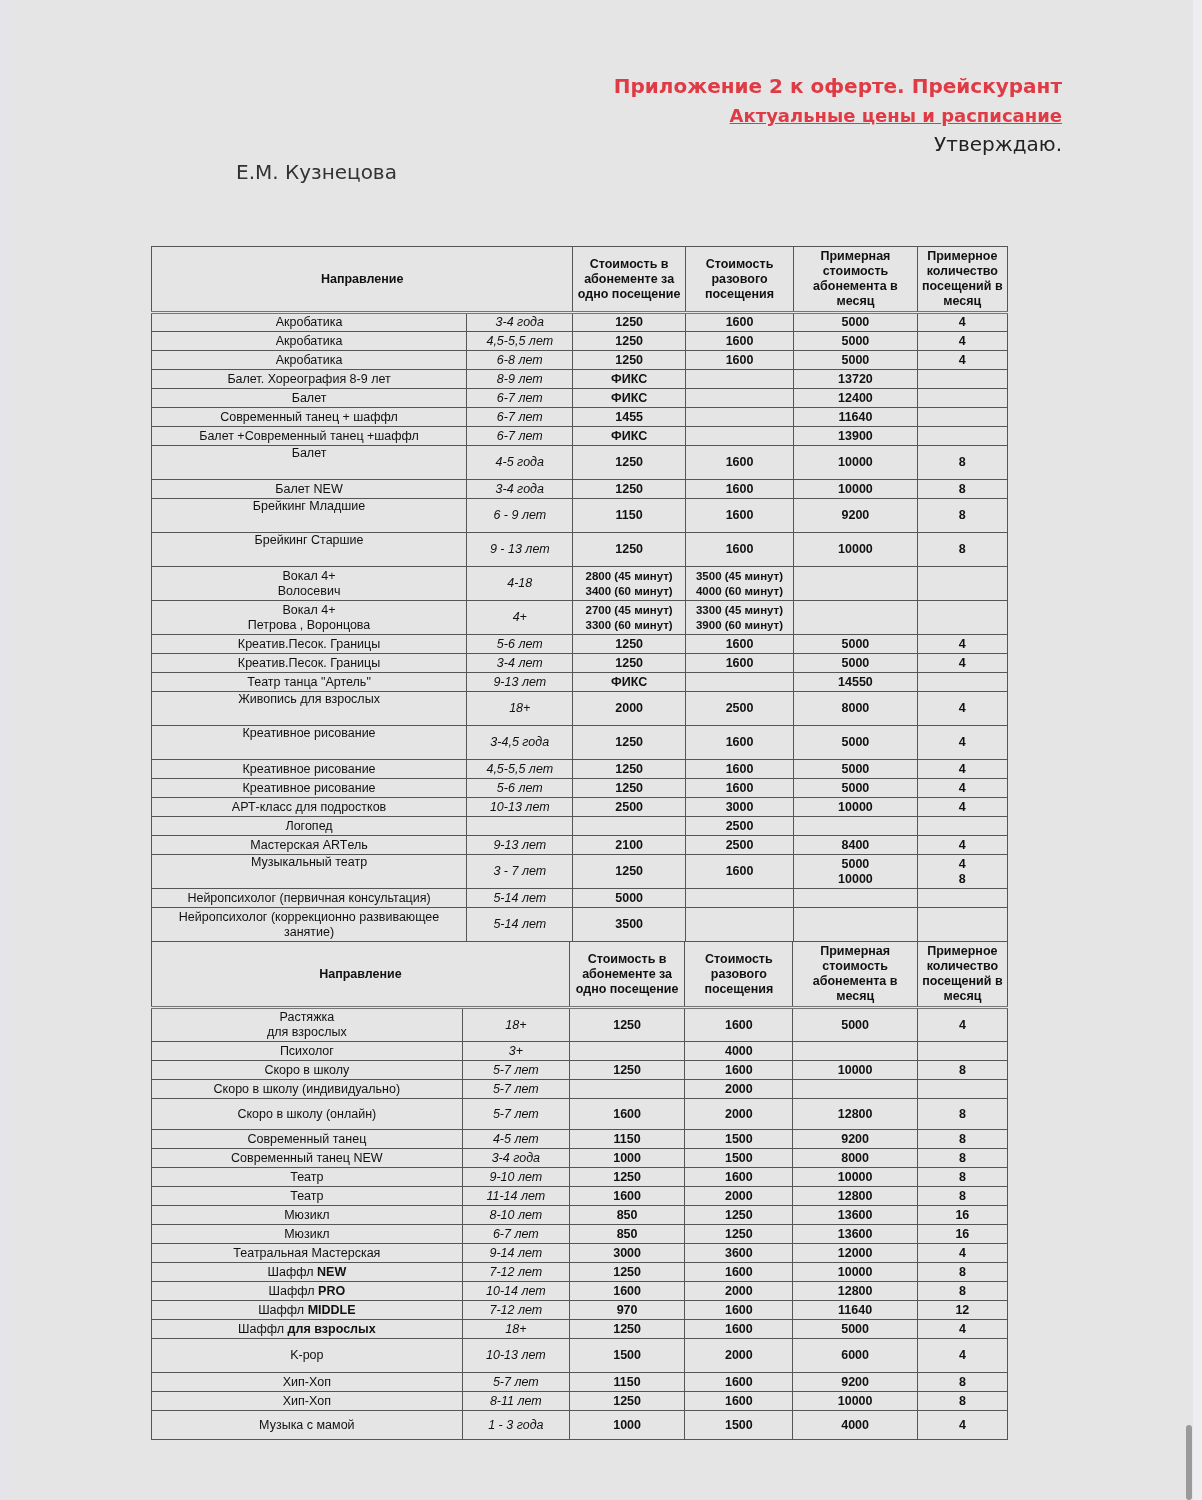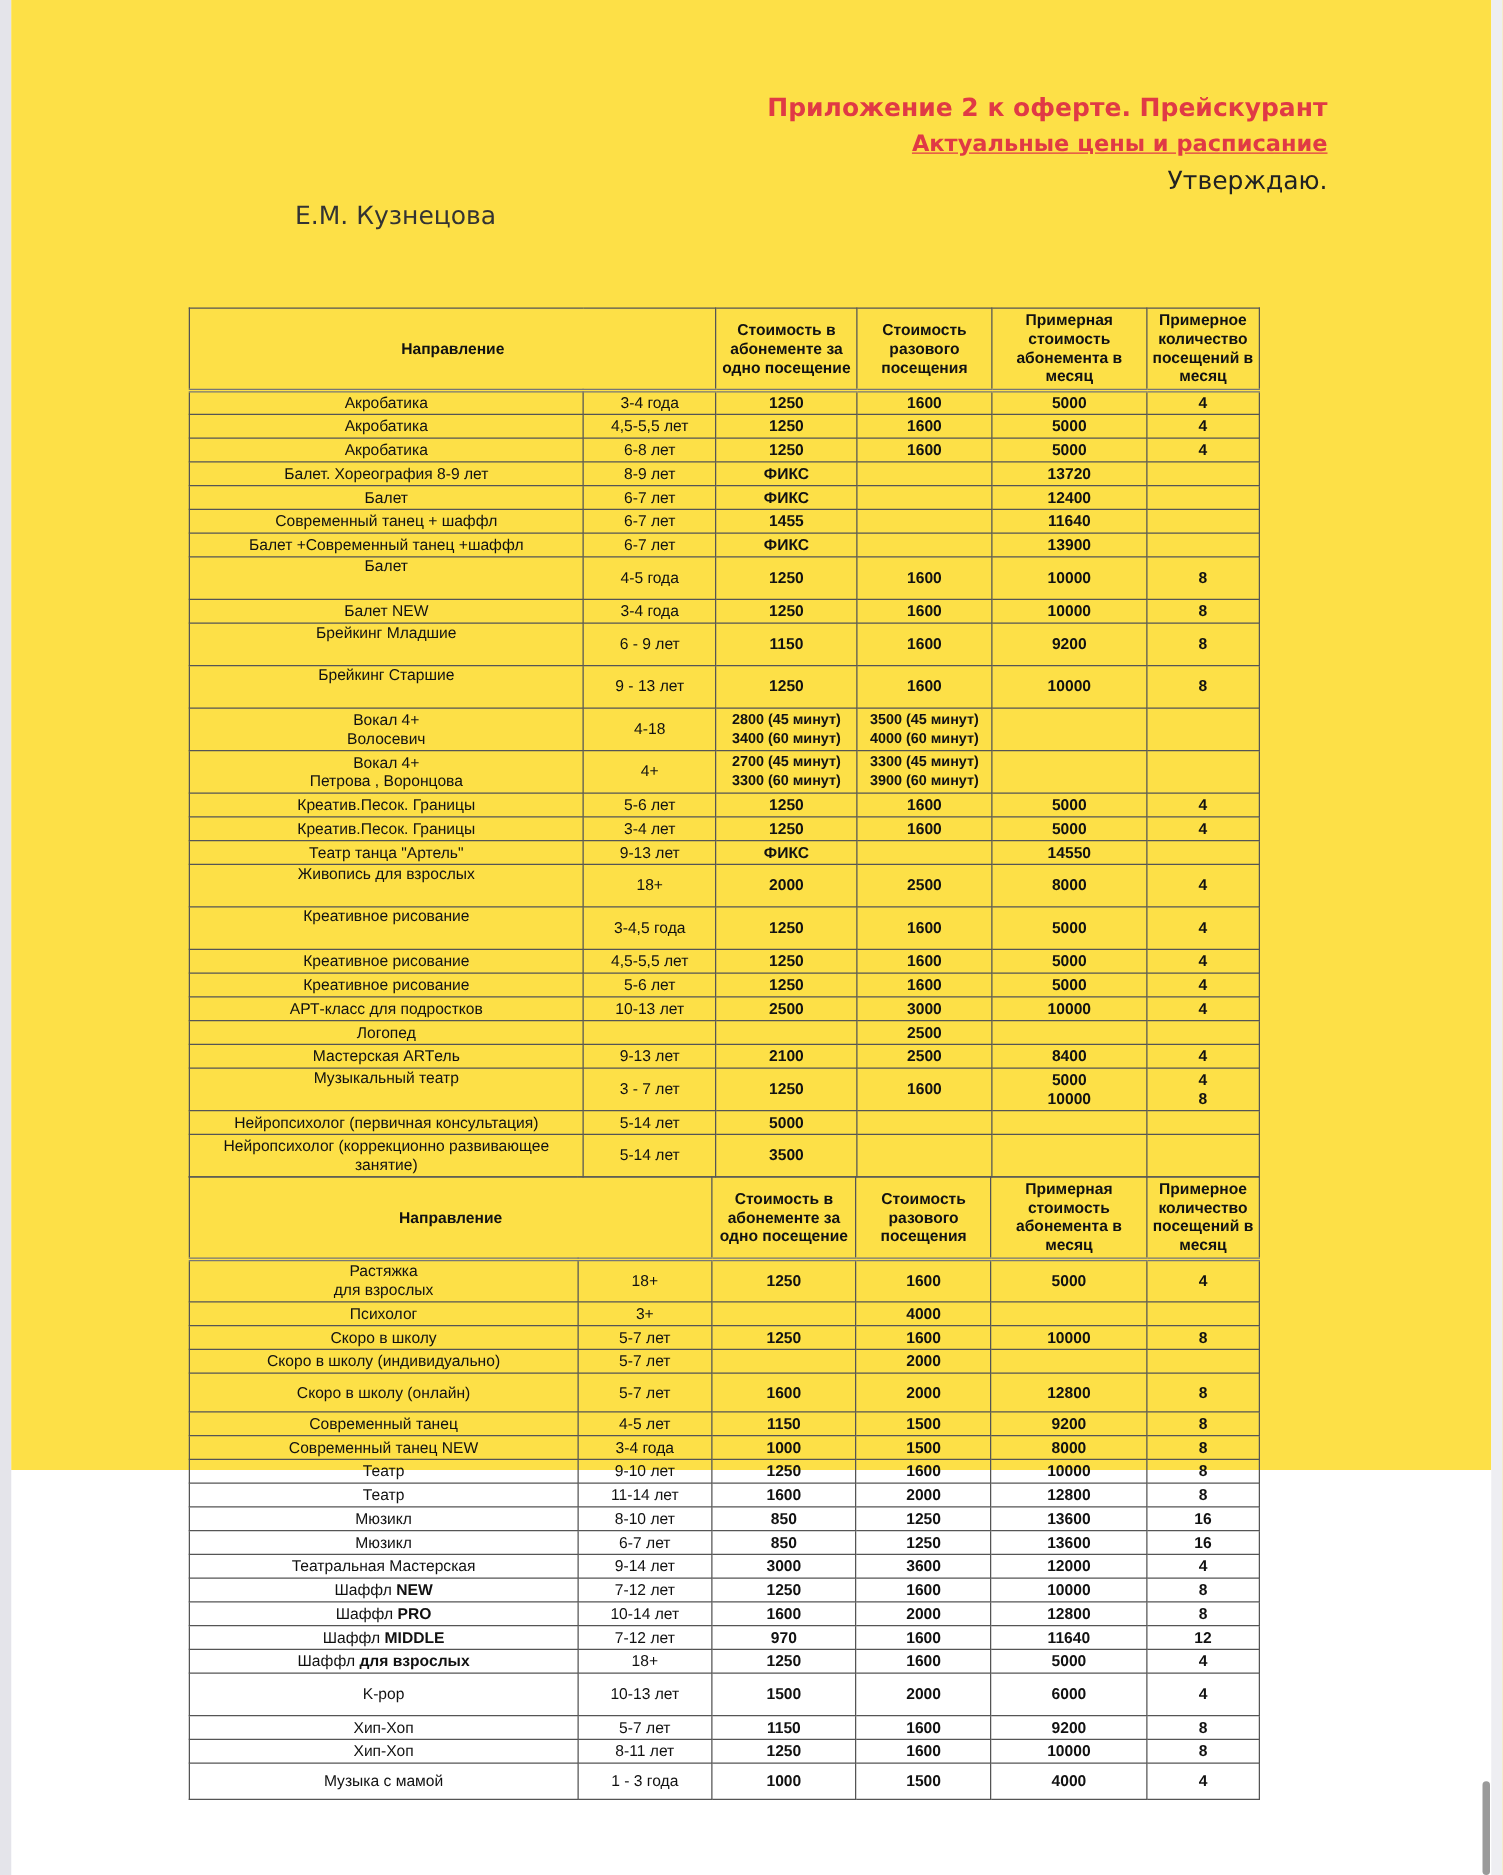--- a/index.html
+++ b/index.html
@@ -1,33 +1,33 @@
 <!DOCTYPE html>
 <html><head>
 <meta charset="utf-8">
 <style>
   html, body { margin:0; padding:0; }
   body { width:1202px; height:1500px; background:#ffffff; position:relative; overflow:hidden; font-family:"Liberation Sans", sans-serif; }
   .left-edge { position:absolute; left:0; top:0; width:9px; height:1500px; background:#e4e4ea; }
   .right-edge { position:absolute; right:0; top:0; width:9px; height:1500px; background:#eeeef2; }
   .scroll-thumb { position:absolute; left:1186px; top:1425px; width:6px; height:75px; background:#9a9a9a; border-radius:3px; }
-  .page { position:absolute; left:9px; top:0; width:1184px; height:1176px; background:#fde047; }
+  .page { position:absolute; left:9px; top:0; width:1184px; height:1500px; background:#e5e5e5; }
 
   .head-right { position:absolute; right:131px; top:72px; text-align:right; font-family:"DejaVu Sans", sans-serif; }
   .head-line1 { color:#e03a45; font-weight:bold; font-size:20px; line-height:29px; }
   .head-line2 { color:#e03a45; font-weight:bold; font-size:18px; line-height:29px; text-decoration:underline; }
   .head-line3 { color:#222; font-size:20px; line-height:29px; }
   .signer { position:absolute; left:236px; top:160px; font-family:"DejaVu Sans", sans-serif; font-size:20px; color:#333; }
 
   table.price { position:absolute; left:151px; border-collapse:collapse; table-layout:fixed; font-size:12.5px; color:#111; }
   table.price td, table.price th { border:1px solid #555; text-align:center; vertical-align:middle; padding:0 2px; line-height:15px; }
   table.price th { font-weight:bold; font-size:12.5px; padding:2px 2px; }
   table.price tr.hdr th { border-bottom:3px double #777; }
   table.price td.name { font-weight:normal; }
-  table.price td.age { font-weight:normal; }
+  table.price td.age { font-weight:normal;font-style:italic; }
   table.price td.num { font-weight:bold; }
   table.price td.name.top { vertical-align:top; }
   table.price td.small { font-size:11.5px; }
   .t1 { top:246px; width:857px; }
   .t2 { top:941px; width:857px; }
   .c1 { width:314px; } .c2 { width:106px; } .c3 { width:112px; } .c4 { width:108px; } .c5 { width:123px; } .c6 { width:90px; }
   .t2 .c1 { width:310px; } .t2 .c2 { width:107px; } .t2 .c3 { width:115px; } .t2 .c4 { width:108px; } .t2 .c5 { width:124px; } .t2 .c6 { width:90px; }
   .b { font-weight:bold; }
 </style>
 </head>

